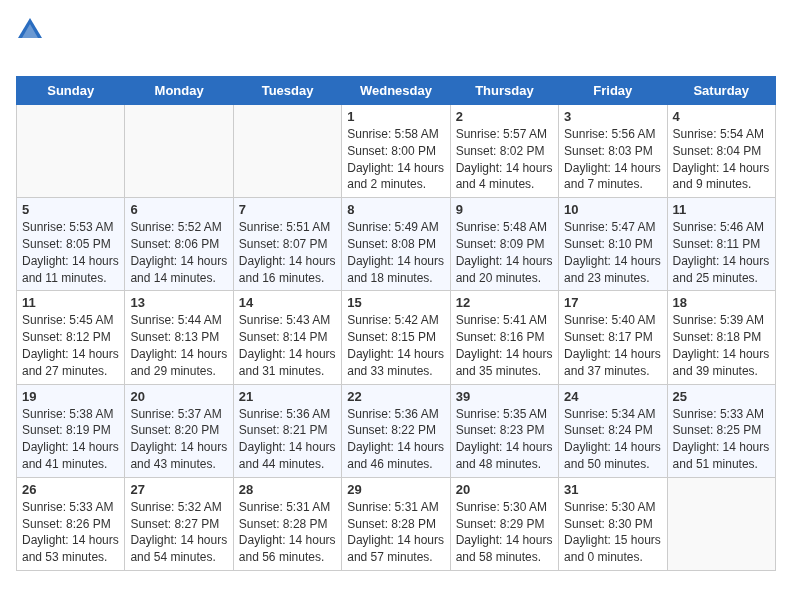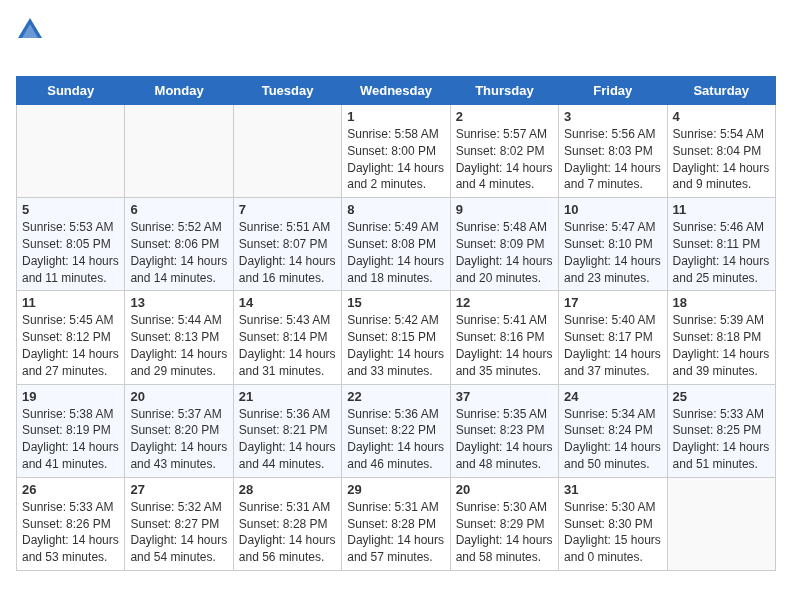--- a/index.html
+++ b/index.html
@@ -210,21 +210,21 @@
         </td>
         <td>
           <span class="day-number">21</span>
           <div class="day-info">Sunrise: 5:36 AM<br>Sunset: 8:21 PM<br>Daylight: 14 hours and 44 minutes.</div>
         </td>
         <td>
           <span class="day-number">22</span>
           <div class="day-info">Sunrise: 5:36 AM<br>Sunset: 8:22 PM<br>Daylight: 14 hours and 46 minutes.</div>
         </td>
         <td>
-          <span class="day-number">37</span>
+          <span class="day-number">39</span>
           <div class="day-info">Sunrise: 5:35 AM<br>Sunset: 8:23 PM<br>Daylight: 14 hours and 48 minutes.</div>
         </td>
         <td>
           <span class="day-number">24</span>
           <div class="day-info">Sunrise: 5:34 AM<br>Sunset: 8:24 PM<br>Daylight: 14 hours and 50 minutes.</div>
         </td>
         <td>
           <span class="day-number">25</span>
           <div class="day-info">Sunrise: 5:33 AM<br>Sunset: 8:25 PM<br>Daylight: 14 hours and 51 minutes.</div>
         </td>

